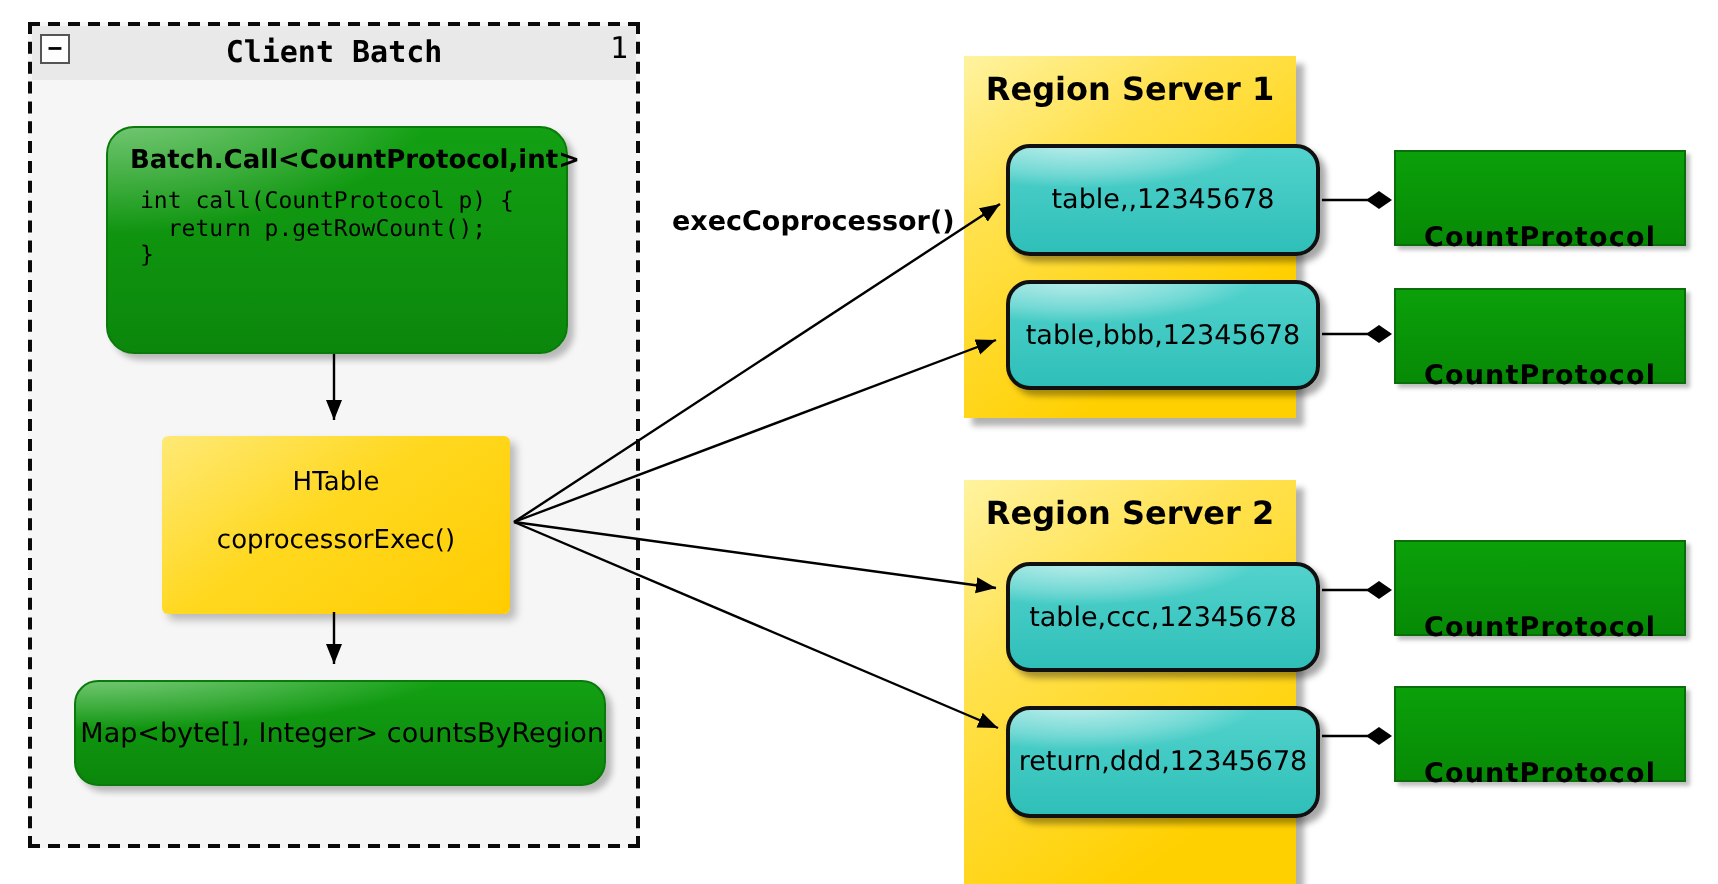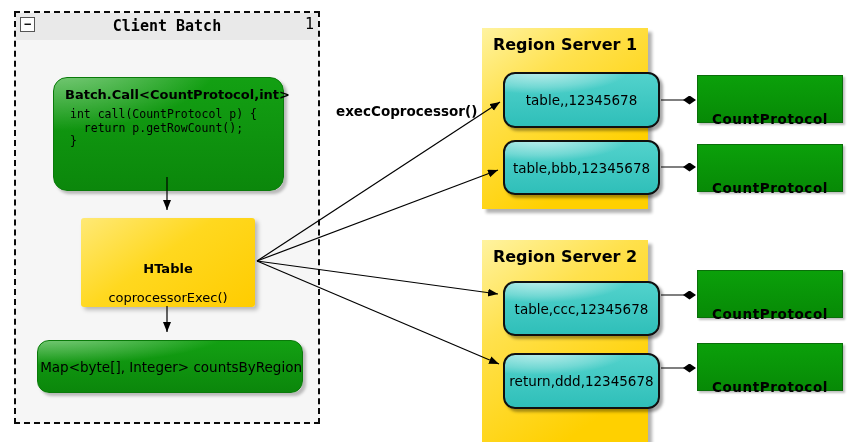--- a/index.html
+++ b/index.html
@@ -17,33 +17,33 @@
     font:bold 15px "DejaVu Sans Mono",monospace;}
   .frame-badge{position:absolute;right:4px;top:2px;font:15px "DejaVu Sans Mono",monospace;}
 
   
   .green-gloss{
     background:
       radial-gradient(130% 120% at 0% -20%, rgba(255,255,255,.55) 0%, rgba(255,255,255,.18) 38%, rgba(255,255,255,0) 56%),
       linear-gradient(180deg,#13A013 0%,#0B870B 100%);
     border:1px solid #0a7a0a;border-radius:14px;box-sizing:border-box;
     box-shadow:3px 3px 3px rgba(0,0,0,.25);}
-  .batch-node{position:absolute;left:37px;top:64px;width:231px;height:114px;}
+  .batch-node{position:absolute;left:37px;top:50px;width:231px;height:114px;}
   .batch-title{padding:9px 0 0 11px;font-weight:bold;font-size:13px;white-space:nowrap;}
   .batch-code{margin:6px 0 0 16px;font:11.5px/13.5px "DejaVu Sans Mono",monospace;white-space:pre;}
 
   .map-node{position:absolute;left:21px;top:327px;width:266px;height:53px;border-radius:12px;
     display:flex;align-items:center;justify-content:flex-end;}
   .map-label{font-size:13.5px;white-space:nowrap;}
 
   
   .htable-node{position:absolute;left:65px;top:205px;width:174px;height:89px;
     background:linear-gradient(145deg,#FFE976 0%,#FFD81F 45%,#FFCC00 100%);
     border-radius:3px;box-shadow:3px 3px 4px rgba(0,0,0,.25);box-sizing:border-box;}
-  .htable-title{text-align:center;padding-top:0;font-weight:bold;font-size:13px;margin-top:43px;}
+  .htable-title{text-align:center;padding-top:16px;font-weight:normal;font-size:13px;}
   .htable-method{text-align:center;margin-top:14px;font-size:13px;}
 
   
   .edge-label{position:absolute;left:336px;top:103px;font-weight:bold;font-size:13.5px;white-space:nowrap;}
 
   
   .region-server{position:absolute;width:166px;
     background:linear-gradient(145deg,#FFF3A0 0%,#FFE14D 30%,#FFD000 75%);
     box-shadow:4px 4px 3px rgba(0,0,0,.3);}
   .rs1{left:482px;top:28px;height:181px;}

